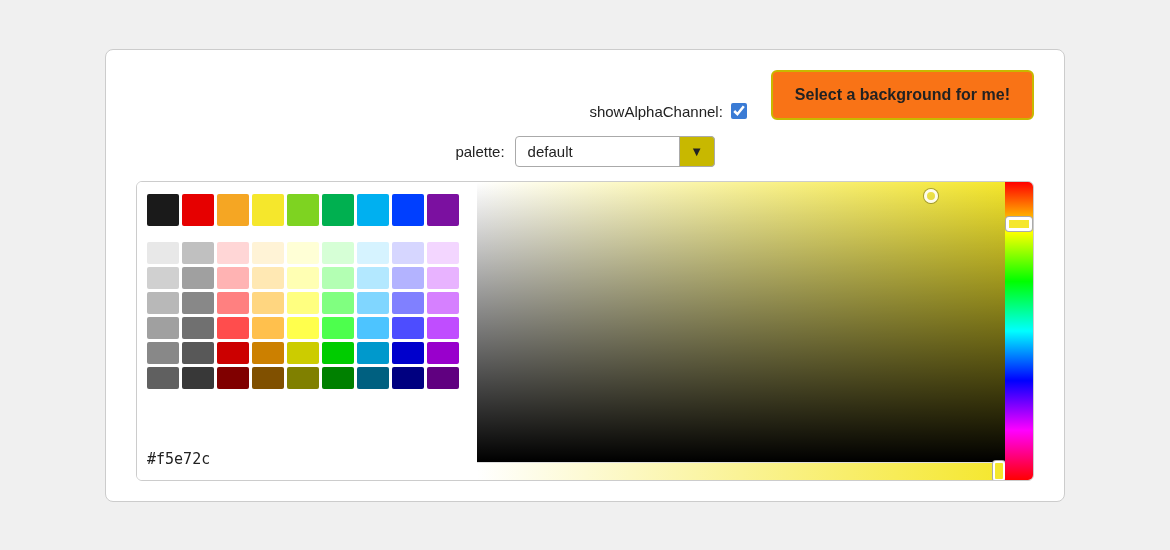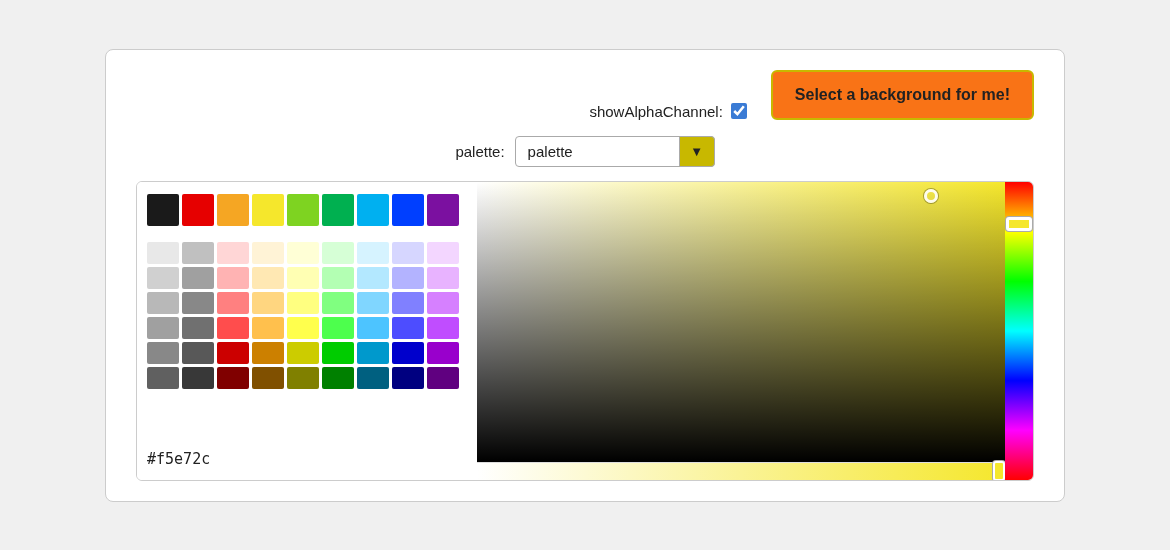--- a/index.html
+++ b/index.html
@@ -244,21 +244,21 @@
         <input type="checkbox" class="checkbox-input" checked="" style="">
       </div>
     </div>
     <div style="width: 24px;"></div>
     <button class="bg-button">Select a background for me!</button>
   </div>
 
   <div class="palette-row">
     <span class="palette-label">palette:</span>
     <div class="palette-select-wrapper">
-      <div class="palette-select-text">palette</div>
+      <div class="palette-select-text">default</div>
       <div class="palette-dropdown-arrow"></div>
     </div>
   </div>
 
   <div class="color-picker-area">
 
     <div class="palette-swatches">
       <div class="swatches-top-row" id="swatches-top">
           <div class="swatch" style="background: rgb(26, 26, 26);"></div>
           <div class="swatch" style="background: rgb(230, 0, 0);"></div>

